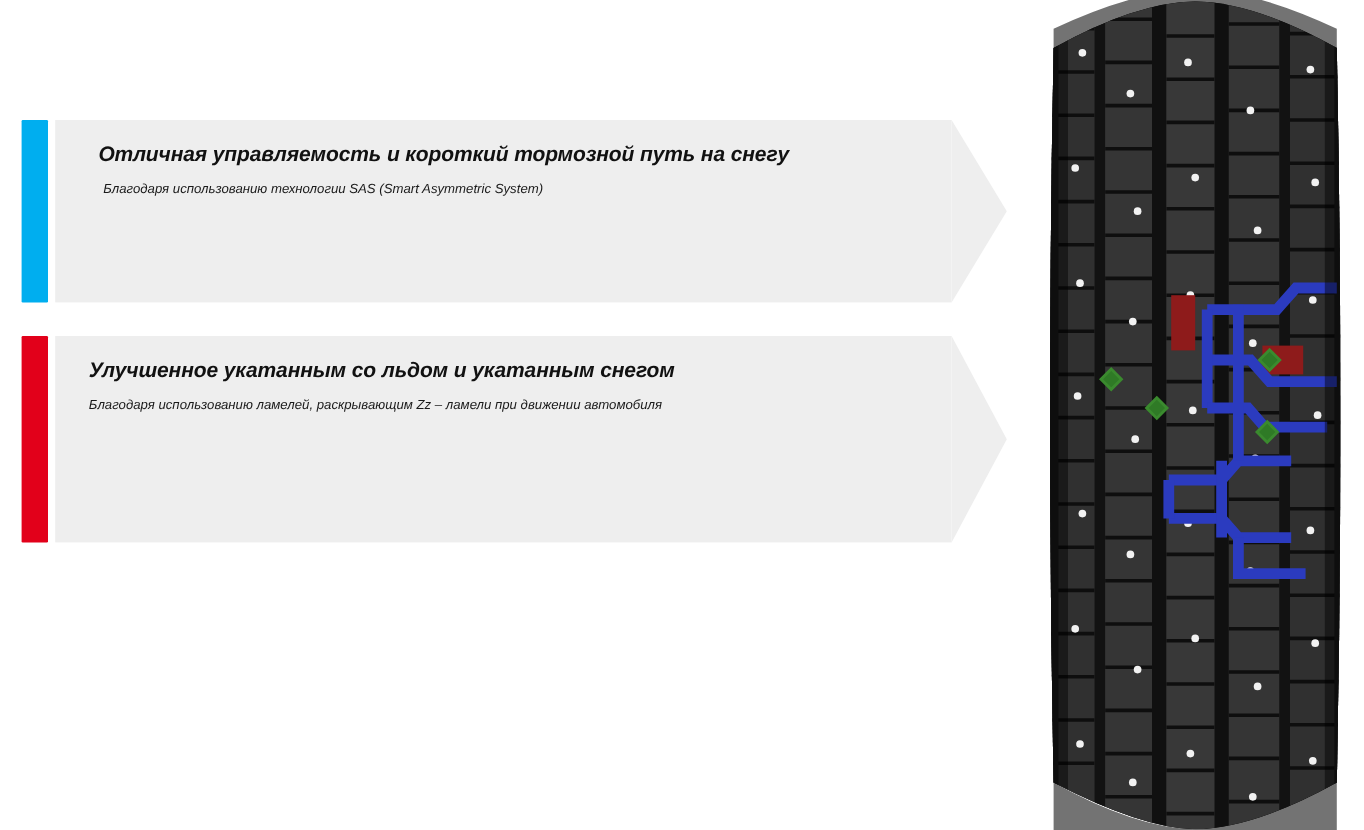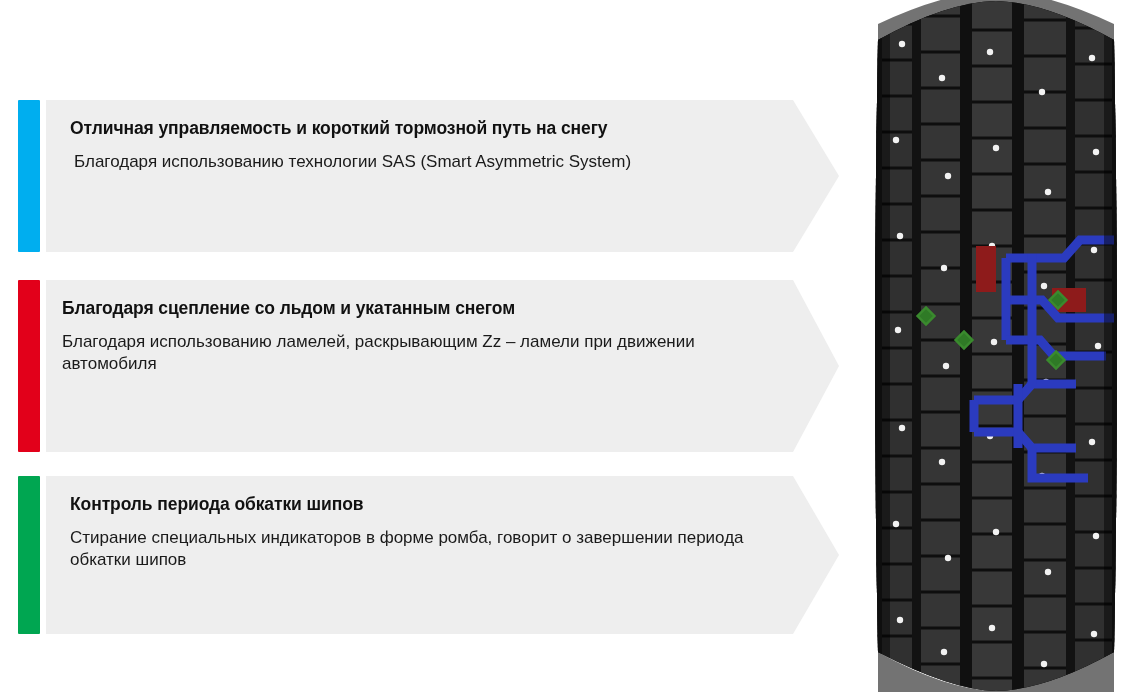--- a/index.html
+++ b/index.html
@@ -35,23 +35,24 @@
     border-radius: 1px;
   }
   .feature .panel {
     position: relative;
     flex: 1 1 auto;
     background: #eeeeee;
     margin-left: 6px;
   }
   
   .feature .panel .body {
-    padding: 18px 26px 14px 16px;
+    padding: 18px 26px 14px 28px;
     height: 100%;
     box-sizing: border-box;
+    font-style: italic;
   }
   .feature .arrow {
     position: absolute;
     right: -46px;
     top: 0;
     width: 0;
     height: 0;
     border-top: 0 solid transparent;
     border-bottom: 0 solid transparent;
     border-left: 46px solid #eeeeee;
@@ -59,21 +60,21 @@
 
   .feature .title {
     font-weight: bold;
     font-size: 17.5px;
     color: #111111;
     letter-spacing: -0.1px;
     margin: 0 0 12px 0;
     line-height: 1.2;
   }
   .feature .desc {
-    font-size: 17px;
+    font-size: 11px;
     color: #1a1a1a;
     line-height: 1.32;
     margin: 0;
   }
 
   
   #feature-1 { top: 100px;  width: 775px; height: 152px; }
   #feature-1 .arrow { border-top-width: 76px; border-bottom-width: 76px; }
   #feature-1 .title { margin-left: 8px; }
   #feature-1 .desc  { margin-left: 12px; }
@@ -111,36 +112,26 @@
         <p class="desc">Благодаря использованию технологии SAS (Smart Asymmetric System)</p>
       </div>
     </div>
   </div>
 
   <div class="feature" id="feature-2">
     <div class="accent" style="background:#E2001A"></div>
     <div class="panel">
       <div class="arrow"></div>
       <div class="body">
-        <p class="title">Благодаря сцепление со льдом и укатанным снегом</p>
+        <p class="title">Улучшенное укатанным со льдом и укатанным снегом</p>
         <p class="desc">Благодаря использованию ламелей, раскрывающим Zz – ламели при движении автомобиля</p>
       </div>
     </div>
   </div>
 
-  <div class="feature" id="feature-3">
-    <div class="accent" style="background:#00A651"></div>
-    <div class="panel">
-      <div class="arrow"></div>
-      <div class="body">
-        <p class="title">Контроль периода обкатки шипов</p>
-        <p class="desc">Стирание специальных индикаторов в форме ромба, говорит о завершении периода обкатки шипов</p>
-      </div>
-    </div>
-  </div>
 
   <div id="tire-figure">
     <svg class="tire-svg" width="281" height="692" viewBox="0 0 281 692" xmlns="http://www.w3.org/2000/svg">
       <defs>
         <clipPath id="tireClip">
           <path d="M22 40 Q16 346 22 652 Q95 690 140 691 Q190 690 258 652 Q264 346 258 40 Q190 2 140 1 Q90 2 22 40 Z"></path>
         </clipPath>
         <linearGradient id="sideShade" x1="0" y1="0" x2="1" y2="0">
           <stop offset="0%" stop-color="#0d0d0d"></stop>
           <stop offset="12%" stop-color="#2a2a2a"></stop>

